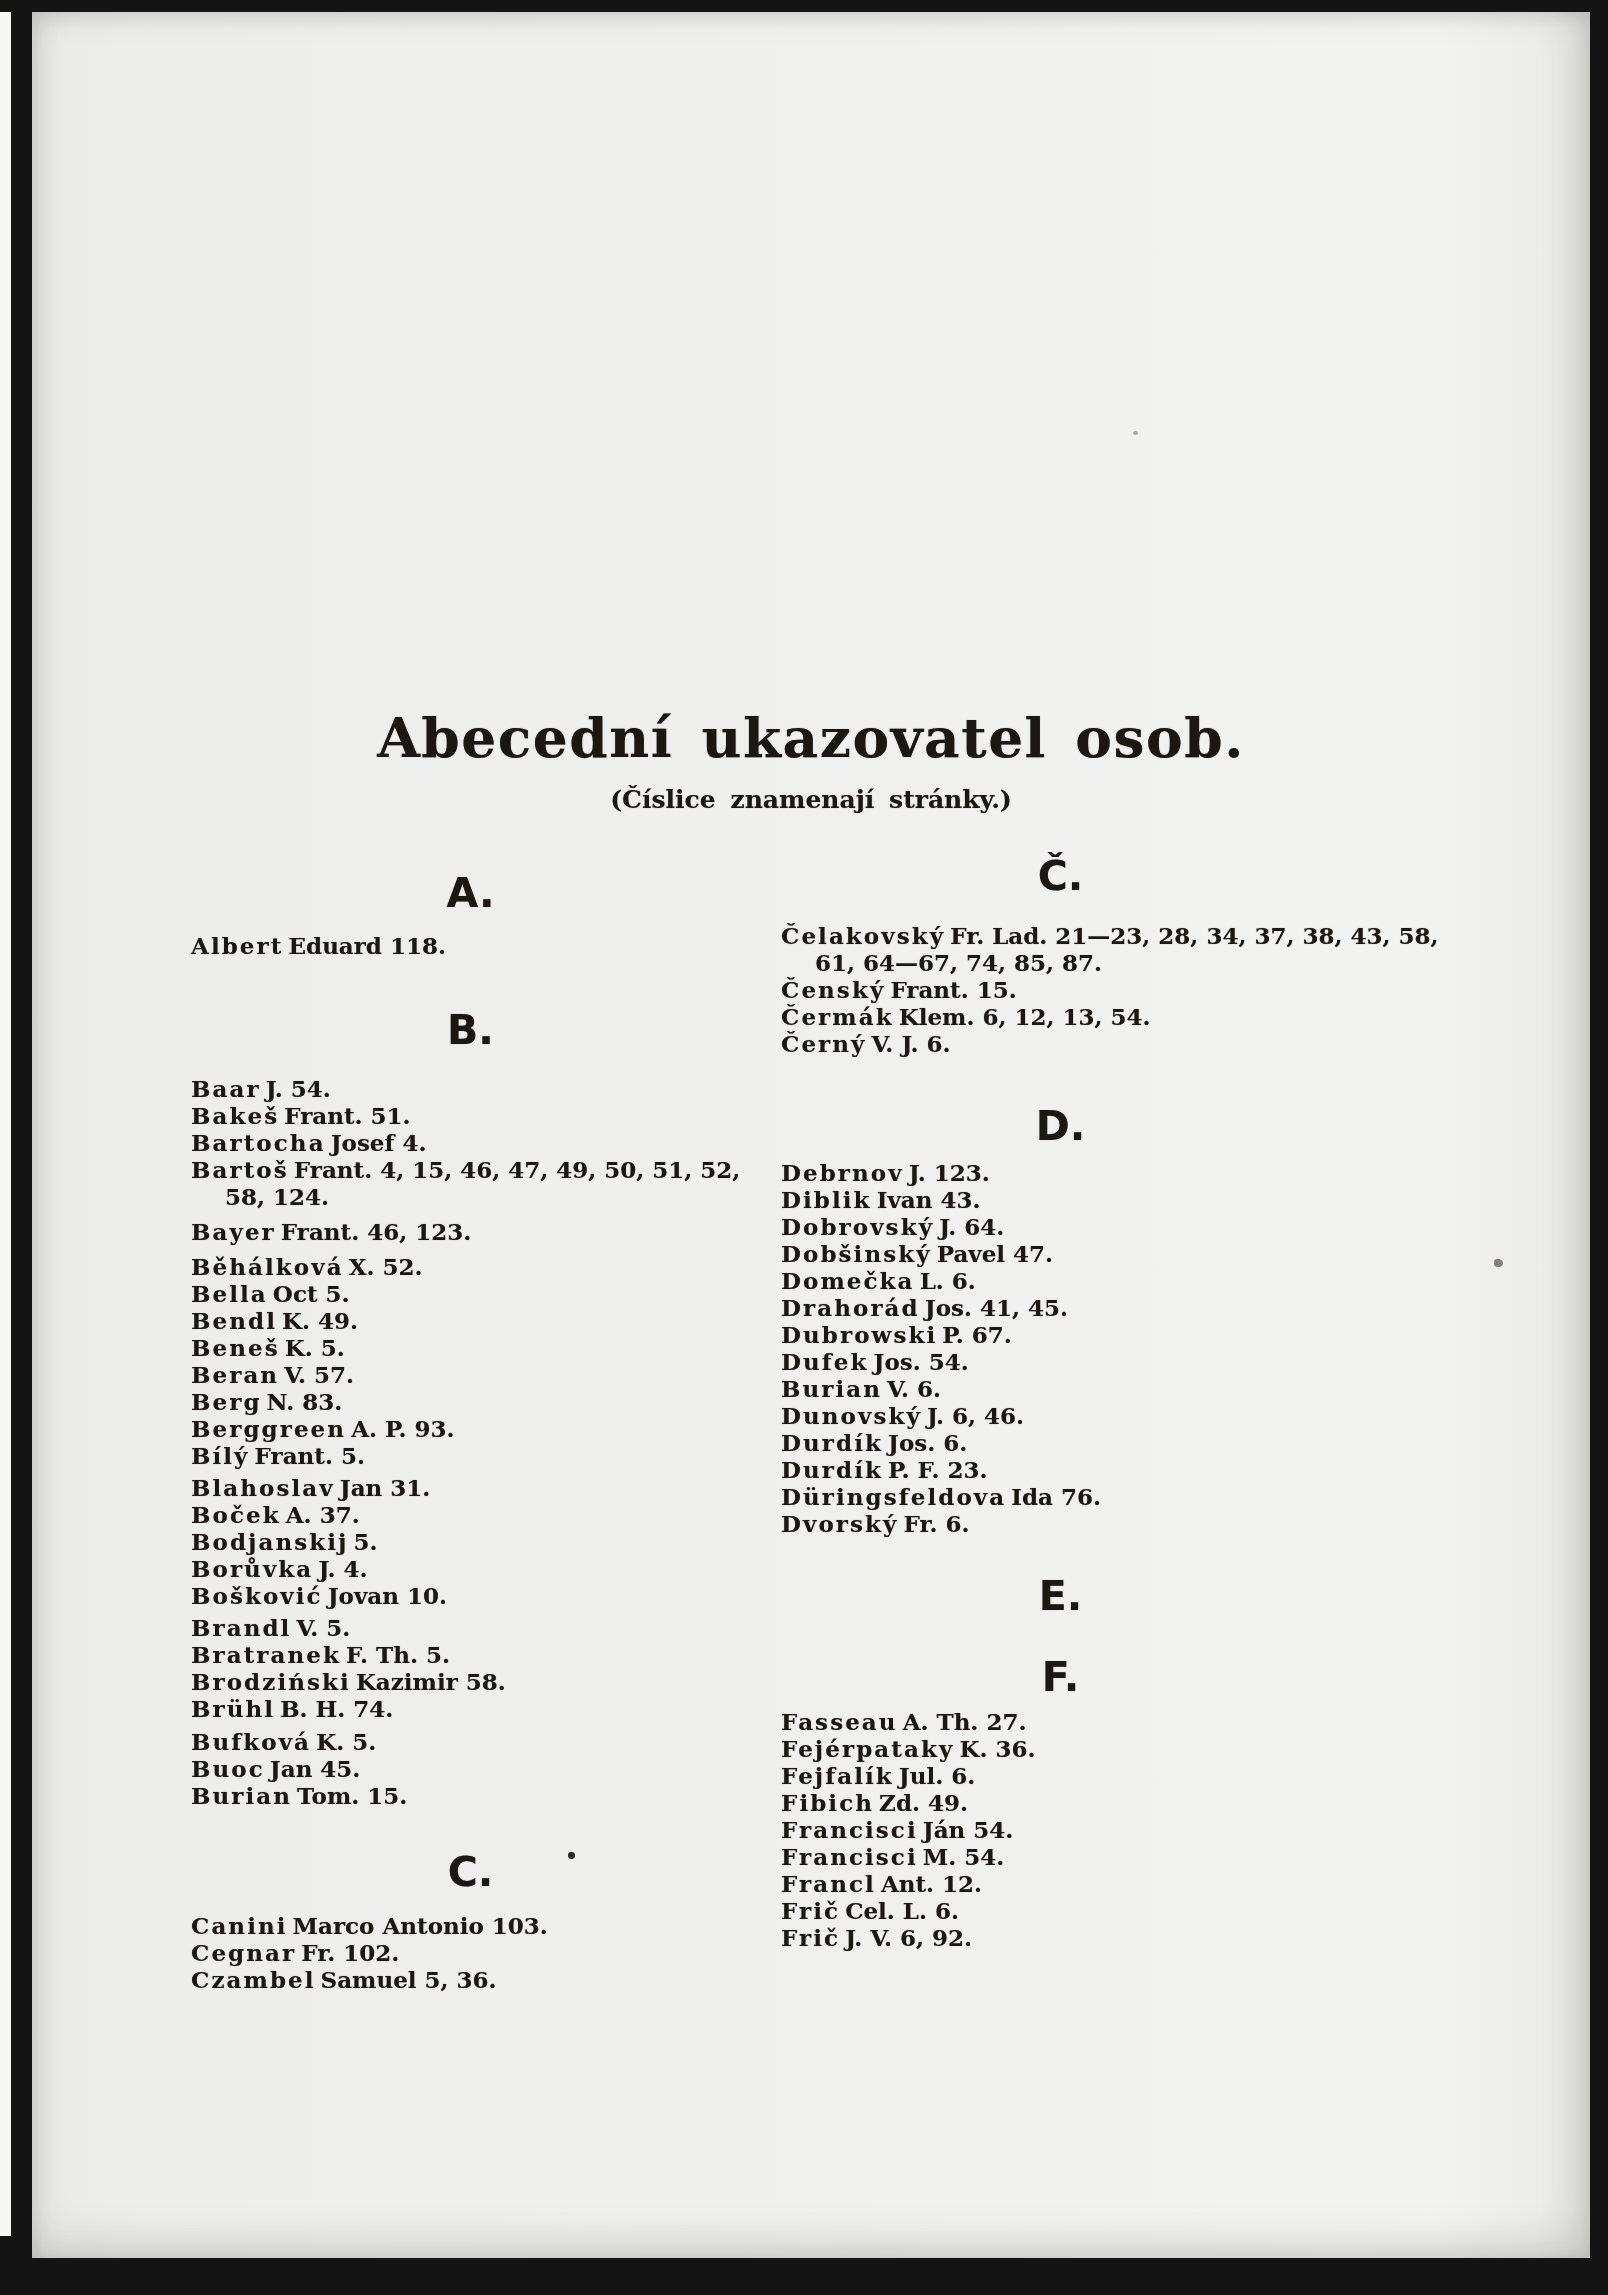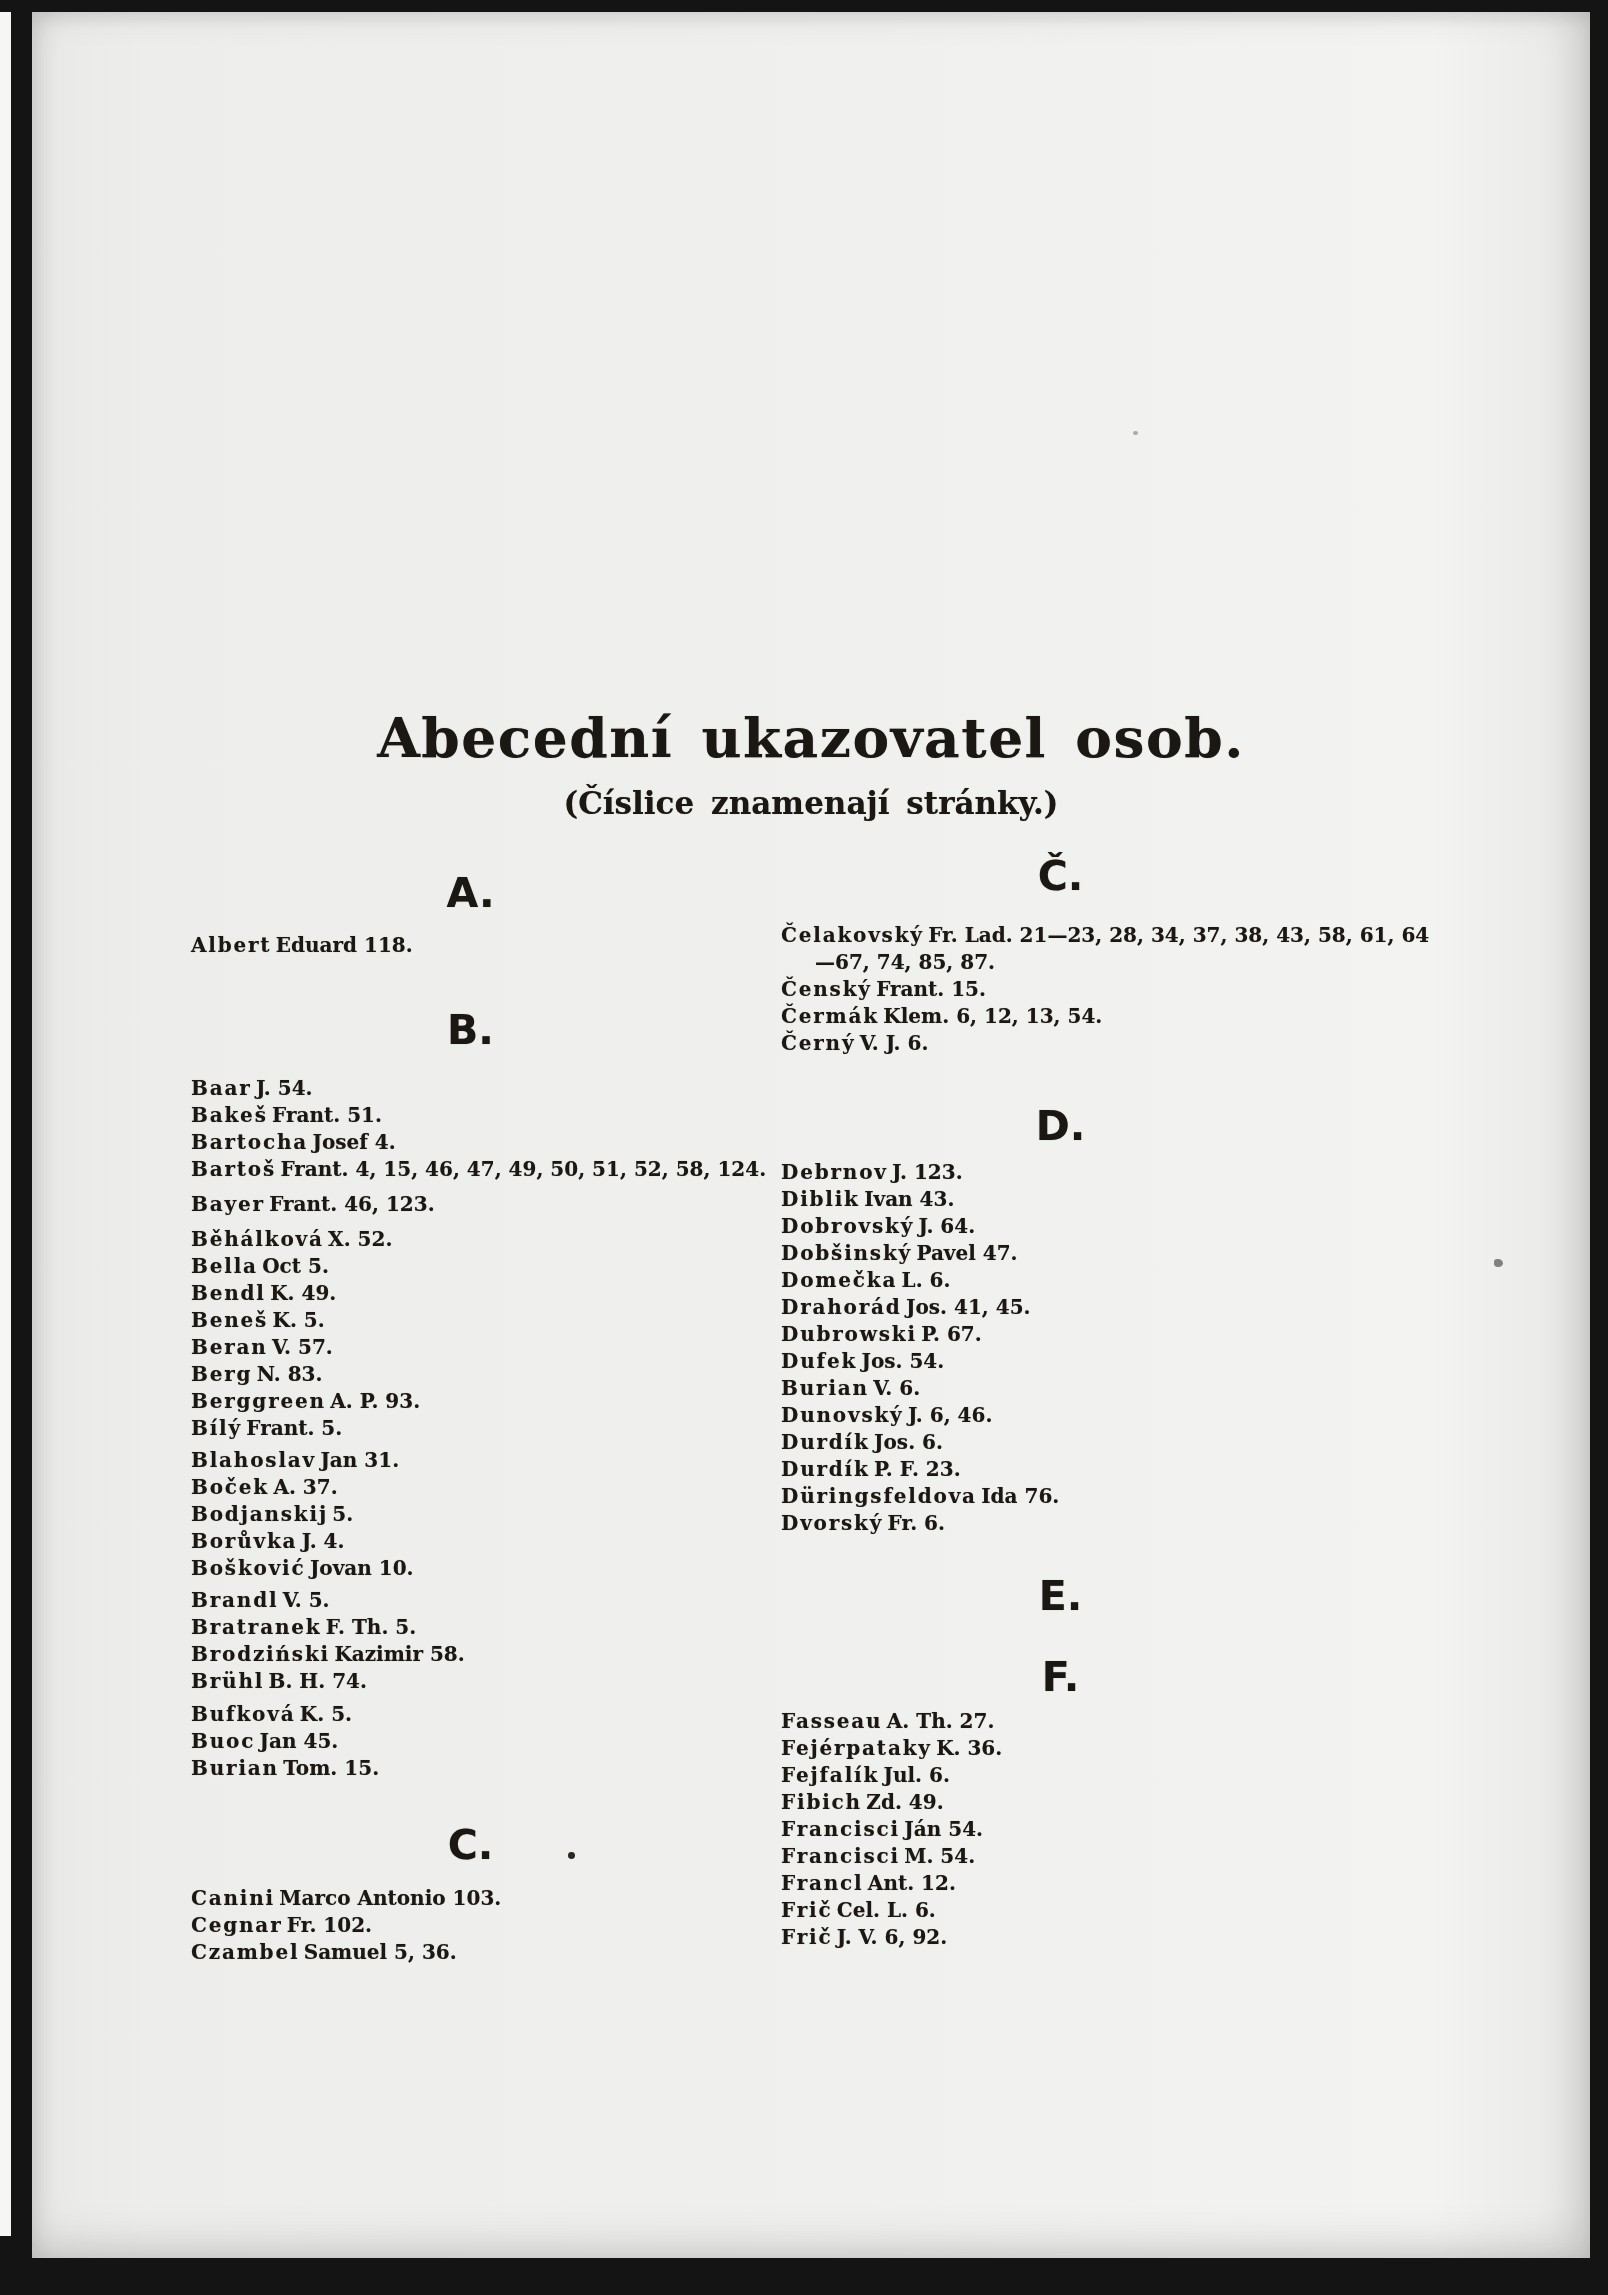--- a/index.html
+++ b/index.html
@@ -25,37 +25,37 @@
   }
   .title{
     position:absolute;left:0;top:693px;width:100%;
     text-align:center;
     font-size:55px;font-weight:bold;letter-spacing:1.5px;word-spacing:7.7px;
     text-shadow:0 0 0.8px rgba(27,23,18,.55);
   }
   .subtitle{
     position:absolute;left:0;top:773px;width:100%;
     text-align:center;
-    font-size:31px;font-weight:bold;word-spacing:6.1px;
+    font-size:25px;font-weight:bold;word-spacing:6.1px;
     text-shadow:0 0 0.8px rgba(27,23,18,.45);
   }
   .col{position:absolute;}
   .col-left{left:159px;top:860px;width:586px;}
   .col-right{left:749px;top:843px;width:664px;}
   section{display:block;}
   .heading{
     margin:0;width:559px;
     text-align:center;
     font-family:"DejaVu Sans", sans-serif;
     font-size:41px;line-height:43px;font-weight:bold;
     text-shadow:0 0 0.8px rgba(27,23,18,.5);
   }
   .entries{display:block;}
   .entry{
-    font-size:20px;line-height:27px;font-weight:bold;
+    font-size:23px;line-height:27px;font-weight:bold;
     padding-left:34px;text-indent:-34px;
     white-space:normal;
     text-shadow:0 0 0.8px rgba(27,23,18,.4);
   }
   .s{letter-spacing:.09em;margin-right:.22em;}
   
   .col-left  section:nth-of-type(1) .entries{margin-top:17px;}
   .col-left  section:nth-of-type(2){margin-top:50px;}
   .col-left  section:nth-of-type(2) .entries{margin-top:23px;}
   .col-left  section:nth-of-type(3){margin-top:42px;}

